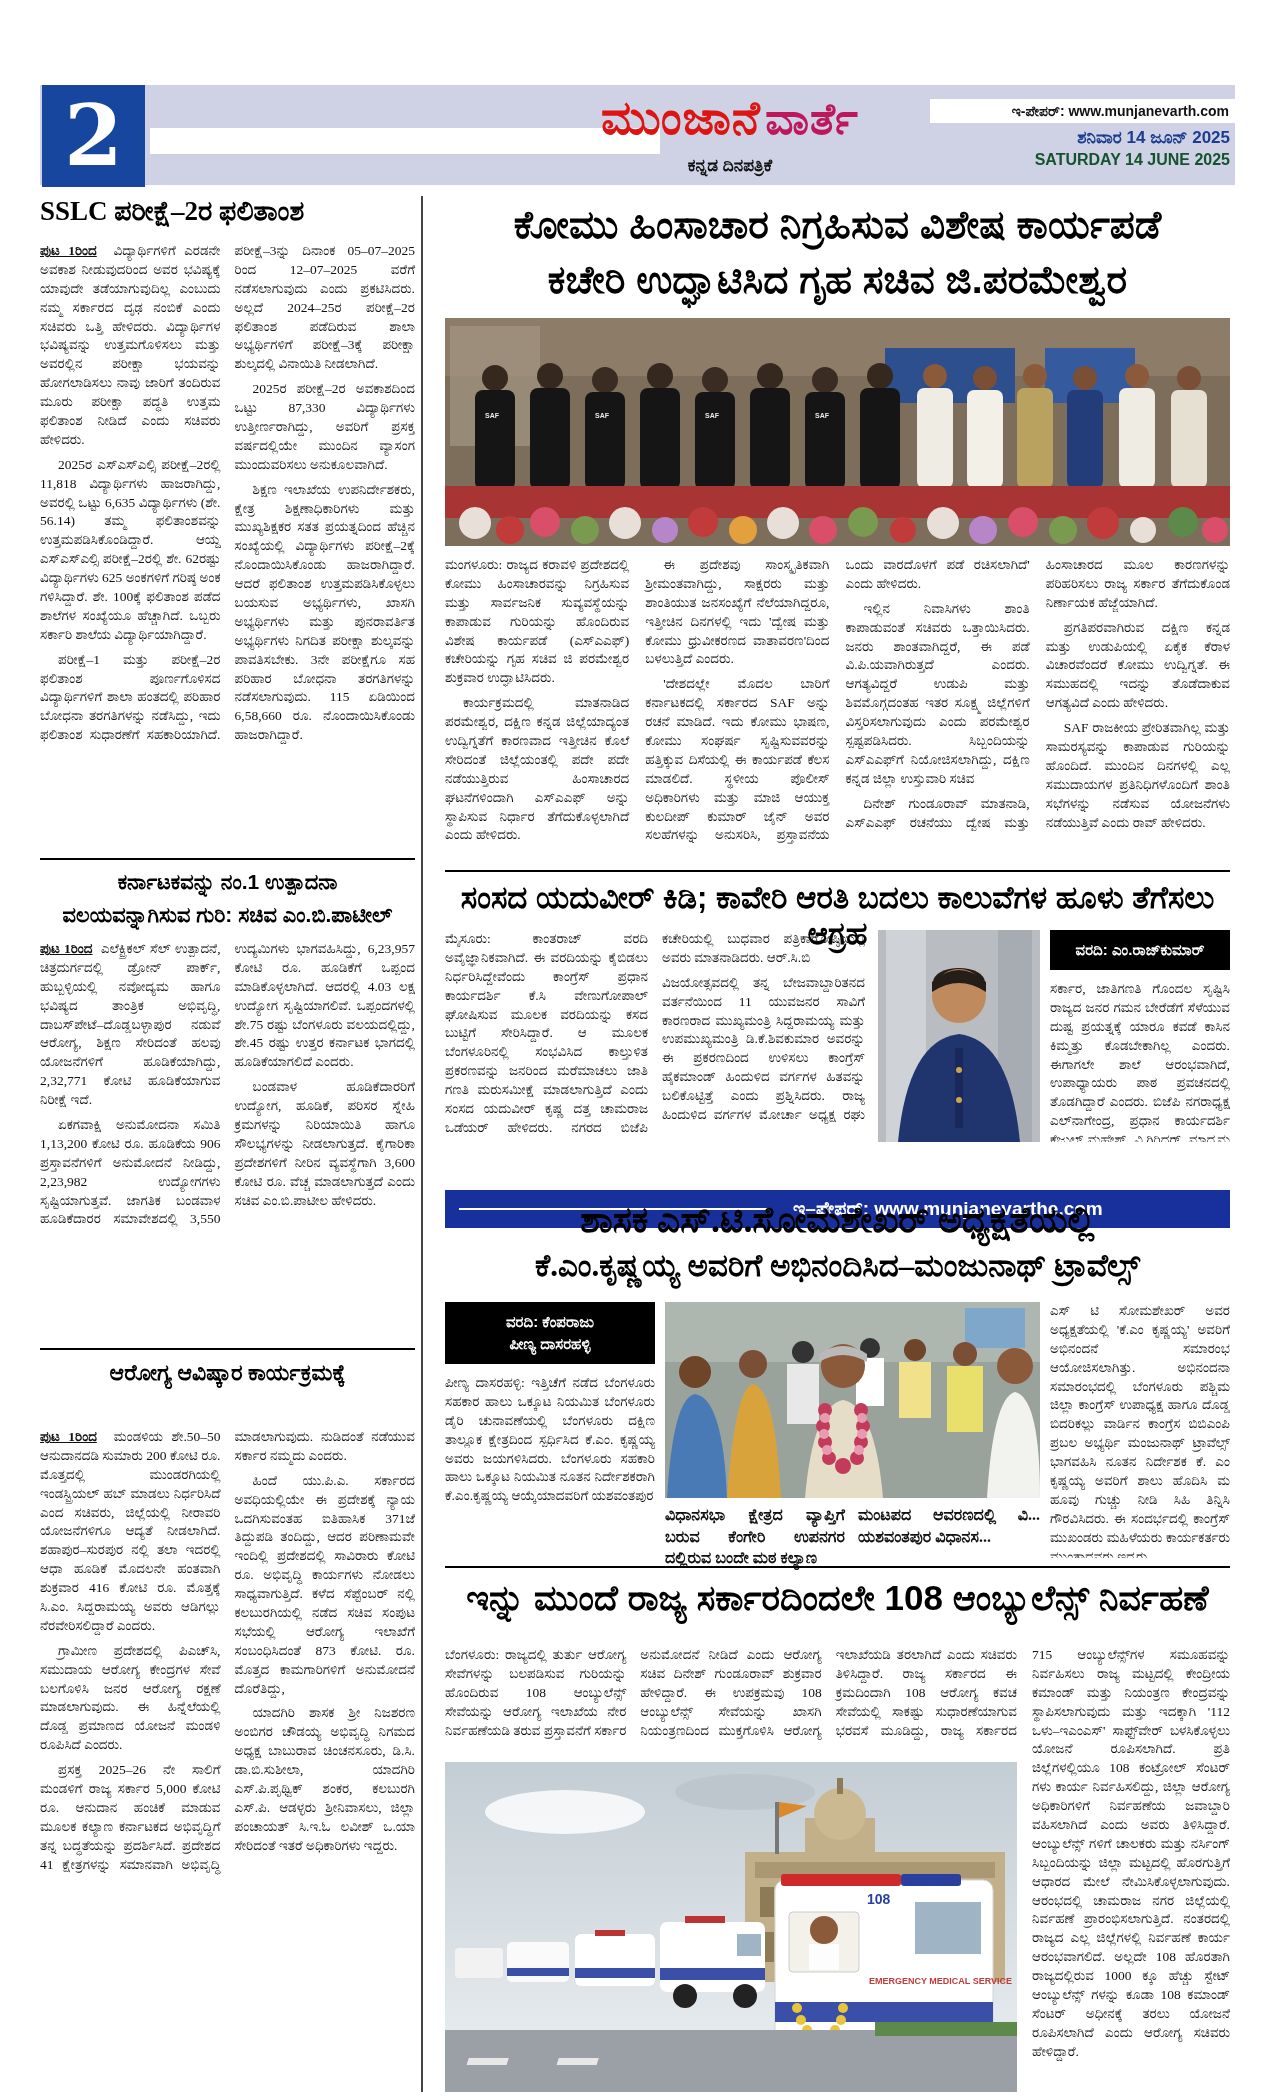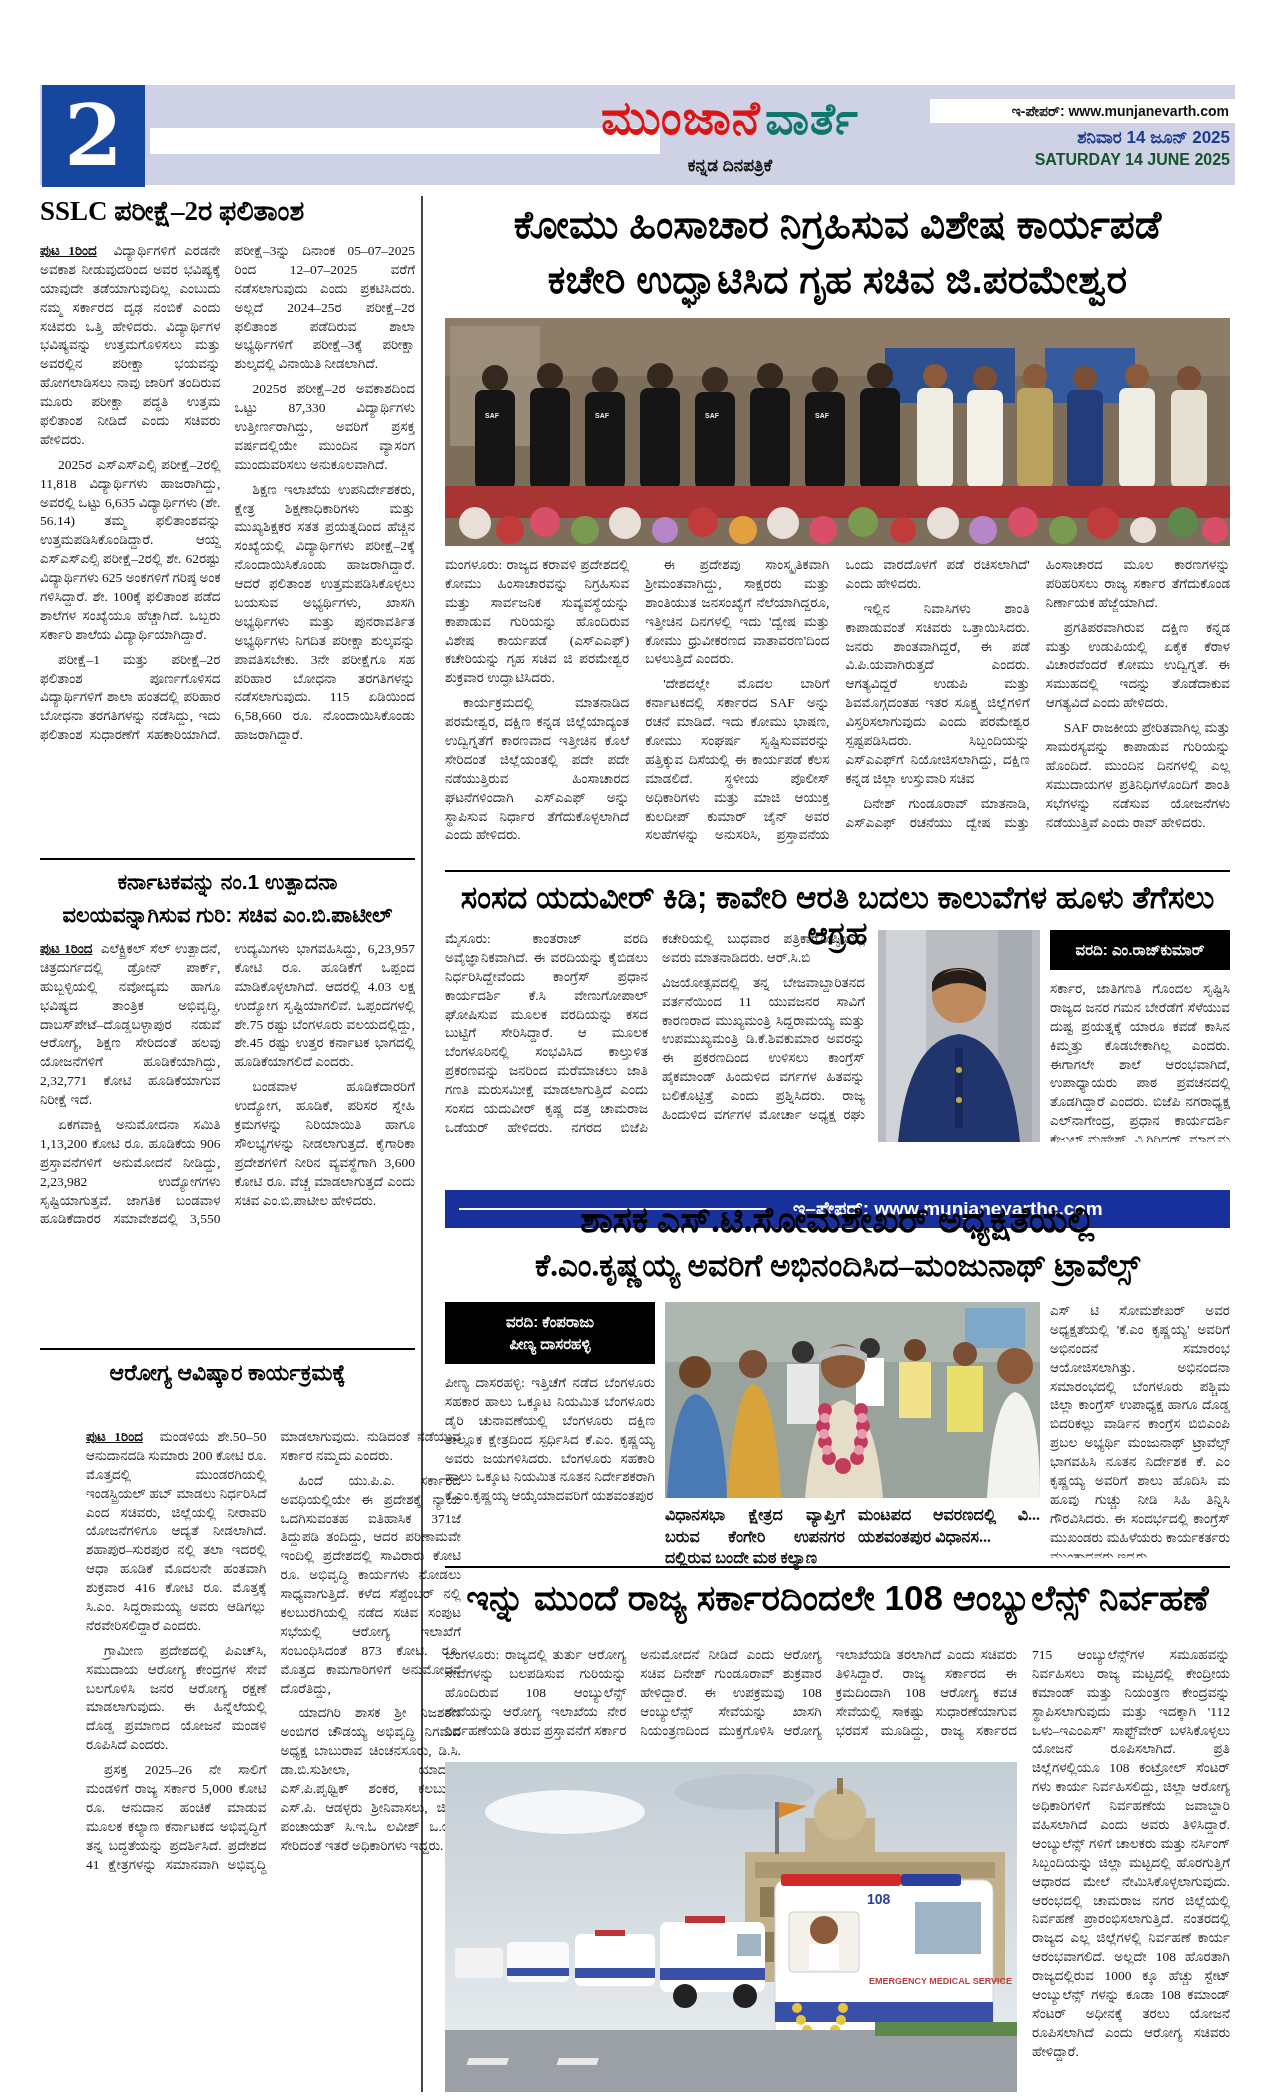--- a/index.html
+++ b/index.html
@@ -4,21 +4,21 @@
 <style>
   html,body{margin:0;padding:0;background:#ffffff;}
   body{width:1275px;height:2100px;position:relative;font-family:"Liberation Serif",serif;color:#111;}
   .abs{position:absolute;}
   
   .band{background:#cfd2e4;}
   .numbox{background:#17469e;color:#fff;display:flex;align-items:center;justify-content:center;
           font-family:"DejaVu Serif",serif;font-weight:bold;font-size:84px;line-height:1;}
   .masthead{text-align:center;font-family:"Liberation Sans",sans-serif;font-weight:bold;}
   .mast-red{color:#dd1512;font-size:47px;letter-spacing:1px;}
-  .mast-black{color:#0f766e;font-size:44px;letter-spacing:1px;}
+  .mast-black{color:#be185d;font-size:44px;letter-spacing:1px;}
   .mast-sub{font-size:17px;color:#111;margin-top:10px;font-weight:bold;}
   .whitestrip{background:#ffffff;}
   .epaper-strip{background:#ffffff;display:flex;align-items:center;justify-content:flex-end;
      font-family:"Liberation Sans",sans-serif;font-weight:bold;font-size:14px;padding-right:6px;box-sizing:border-box;}
   .date-kn{color:#1b3c8f;font-family:"Liberation Sans",sans-serif;font-weight:bold;font-size:17px;text-align:right;}
   .date-en{color:#14532d;font-family:"Liberation Sans",sans-serif;font-weight:bold;font-size:16px;text-align:right;}
   
   .h-serif{font-family:"Liberation Serif",serif;font-weight:bold;color:#000;}
   .h-sans{font-family:"Liberation Sans",sans-serif;font-weight:bold;color:#000;}
   .center{text-align:center;}
@@ -83,21 +83,21 @@
   <p>ಏಕಗವಾಕ್ಷಿ ಅನುಮೋದನಾ ಸಮಿತಿ 1,13,200 ಕೋಟಿ ರೂ. ಹೂಡಿಕೆಯ 906 ಪ್ರಸ್ತಾವನೆಗಳಿಗೆ ಅನುಮೋದನೆ ನೀಡಿದ್ದು, 2,23,982 ಉದ್ಯೋಗಗಳು ಸೃಷ್ಟಿಯಾಗುತ್ತವೆ. ಜಾಗತಿಕ ಬಂಡವಾಳ ಹೂಡಿಕೆದಾರರ ಸಮಾವೇಶದಲ್ಲಿ 3,550 ಉದ್ಯಮಿಗಳು ಭಾಗವಹಿಸಿದ್ದು, 6,23,957 ಕೋಟಿ ರೂ. ಹೂಡಿಕೆಗೆ ಒಪ್ಪಂದ ಮಾಡಿಕೊಳ್ಳಲಾಗಿದೆ. ಆದರಲ್ಲಿ 4.03 ಲಕ್ಷ ಉದ್ಯೋಗ ಸೃಷ್ಟಿಯಾಗಲಿವೆ. ಒಪ್ಪಂದಗಳಲ್ಲಿ ಶೇ.75 ರಷ್ಟು ಬೆಂಗಳೂರು ವಲಯದಲ್ಲಿದ್ದು, ಶೇ.45 ರಷ್ಟು ಉತ್ತರ ಕರ್ನಾಟಕ ಭಾಗದಲ್ಲಿ ಹೂಡಿಕೆಯಾಗಲಿದೆ ಎಂದರು.</p>
   <p>ಬಂಡವಾಳ ಹೂಡಿಕೆದಾರರಿಗೆ ಉದ್ಯೋಗ, ಹೂಡಿಕೆ, ಪರಿಸರ ಸ್ನೇಹಿ ಕ್ರಮಗಳನ್ನು ನಿರಿಯಾಯಿತಿ ಹಾಗೂ ಸೌಲಭ್ಯಗಳನ್ನು ನೀಡಲಾಗುತ್ತದೆ. ಕೈಗಾರಿಕಾ ಪ್ರದೇಶಗಳಿಗೆ ನೀರಿನ ವ್ಯವಸ್ಥೆಗಾಗಿ 3,600 ಕೋಟಿ ರೂ. ವೆಚ್ಚ ಮಾಡಲಾಗುತ್ತದೆ ಎಂದು ಸಚಿವ ಎಂ.ಬಿ.ಪಾಟೀಲ ಹೇಳಿದರು.</p>
 </div>
 
 <div class="abs rule" style="left:40px;top:1348px;width:375px;height:2px;"></div>
 
 <div class="abs h-sans center" style="left:40px;top:1356px;width:375px;font-size:22px;line-height:1.5;font-family:Liberation Serif, serif;">
   <div>ಆರೋಗ್ಯ ಆವಿಷ್ಕಾರ ಕಾರ್ಯಕ್ರಮಕ್ಕೆ</div>
 </div>
 
-<div class="abs bodytxt cols2" style="left:40px;top:1428px;width:375px;height:556px;margin-left:46px;">
+<div class="abs bodytxt cols2" style="left:40px;top:1428px;width:375px;height:556px;">
   <p class="nofirst"><span class="lead-label">ಪುಟ 1ರಿಂದ</span>&nbsp;&nbsp;<span>ಮಂಡಳಿಯ ಶೇ.50–50 ಆನುದಾನದಡಿ ಸುಮಾರು 200 ಕೋಟಿ ರೂ. ಮೊತ್ತದಲ್ಲಿ ಮುಂಡರಗಿಯಲ್ಲಿ ಇಂಡಸ್ಟ್ರಿಯಲ್ ಹಬ್ ಮಾಡಲು ನಿರ್ಧರಿಸಿದೆ ಎಂದ ಸಚಿವರು, ಜಿಲ್ಲೆಯಲ್ಲಿ ನೀರಾವರಿ ಯೋಜನೆಗಳಿಗೂ ಆದ್ಯತೆ ನೀಡಲಾಗಿದೆ. ಶಹಾಪುರ–ಸುರಪುರ ನಲ್ಲಿ ತಲಾ ಇದರಲ್ಲಿ ಆಧಾ ಹೂಡಿಕೆ ಮೊದಲನೇ ಹಂತವಾಗಿ ಶುಕ್ರವಾರ 416 ಕೋಟಿ ರೂ. ಮೊತ್ತಕ್ಕೆ ಸಿ.ಎಂ. ಸಿದ್ದರಾಮಯ್ಯ ಅವರು ಆಡಿಗಲ್ಲು ನೆರವೇರಿಸಲಿದ್ದಾರೆ ಎಂದರು.</span></p>
   <p>ಗ್ರಾಮೀಣ ಪ್ರದೇಶದಲ್ಲಿ ಪಿಎಚ್‌ಸಿ, ಸಮುದಾಯ ಆರೋಗ್ಯ ಕೇಂದ್ರಗಳ ಸೇವೆ ಬಲಗೊಳಿಸಿ ಜನರ ಆರೋಗ್ಯ ರಕ್ಷಣೆ ಮಾಡಲಾಗುವುದು. ಈ ಹಿನ್ನೆಲೆಯಲ್ಲಿ ದೊಡ್ಡ ಪ್ರಮಾಣದ ಯೋಜನೆ ಮಂಡಳಿ ರೂಪಿಸಿದೆ ಎಂದರು.</p>
   <p>ಪ್ರಸಕ್ತ 2025–26 ನೇ ಸಾಲಿಗೆ ಮಂಡಳಿಗೆ ರಾಜ್ಯ ಸರ್ಕಾರ 5,000 ಕೋಟಿ ರೂ. ಆನುದಾನ ಹಂಚಿಕೆ ಮಾಡುವ ಮೂಲಕ ಕಲ್ಯಾಣ ಕರ್ನಾಟಕದ ಅಭಿವೃದ್ಧಿಗೆ ತನ್ನ ಬದ್ಧತೆಯನ್ನು ಪ್ರದರ್ಶಿಸಿದೆ. ಪ್ರದೇಶದ 41 ಕ್ಷೇತ್ರಗಳನ್ನು ಸಮಾನವಾಗಿ ಅಭಿವೃದ್ಧಿ ಮಾಡಲಾಗುವುದು. ನುಡಿದಂತೆ ನಡೆಯುವ ಸರ್ಕಾರ ನಮ್ಮದು ಎಂದರು.</p>
   <p>ಹಿಂದೆ ಯು.ಪಿ.ಎ. ಸರ್ಕಾರದ ಅವಧಿಯಲ್ಲಿಯೇ ಈ ಪ್ರದೇಶಕ್ಕೆ ನ್ಯಾಯ ಒದಗಿಸುವಂತಹ ಐತಿಹಾಸಿಕ 371ಜೆ ತಿದ್ದುಪಡಿ ತಂದಿದ್ದು, ಆದರ ಪರಿಣಾಮವೇ ಇಂದಿಲ್ಲಿ ಪ್ರದೇಶದಲ್ಲಿ ಸಾವಿರಾರು ಕೋಟಿ ರೂ. ಅಭಿವೃದ್ಧಿ ಕಾರ್ಯಗಳು ನೋಡಲು ಸಾಧ್ಯವಾಗುತ್ತಿದೆ. ಕಳೆದ ಸೆಪ್ಟೆಂಬರ್ ನಲ್ಲಿ ಕಲಬುರಗಿಯಲ್ಲಿ ನಡೆದ ಸಚಿವ ಸಂಪುಟ ಸಭೆಯಲ್ಲಿ ಆರೋಗ್ಯ ಇಲಾಖೆಗೆ ಸಂಬಂಧಿಸಿದಂತೆ 873 ಕೋಟಿ. ರೂ. ಮೊತ್ತದ ಕಾಮಗಾರಿಗಳಿಗೆ ಅನುಮೋದನೆ ದೊರೆತಿದ್ದು,</p>
   <p>ಯಾದಗಿರಿ ಶಾಸಕ ಶ್ರೀ ನಿಜಶರಣ ಅಂಬಿಗರ ಚೌಡಯ್ಯ ಅಭಿವೃದ್ಧಿ ನಿಗಮದ ಅಧ್ಯಕ್ಷ ಬಾಬುರಾವ ಚಿಂಚನಸೂರು, ಡಿ.ಸಿ. ಡಾ.ಬಿ.ಸುಶೀಲಾ, ಯಾದಗಿರಿ ಎಸ್.ಪಿ.ಪೃಥ್ವಿಕ್ ಶಂಕರ, ಕಲಬುರಗಿ ಎಸ್.ಪಿ. ಆಡಳ್ಳರು ಶ್ರೀನಿವಾಸಲು, ಜಿಲ್ಲಾ ಪಂಚಾಯತ್ ಸಿ.ಇ.ಓ ಲವೀಶ್ ಒ.ಯಾ ಸೇರಿದಂತೆ ಇತರೆ ಅಧಿಕಾರಿಗಳು ಇದ್ದರು.</p>
 </div>
 
 <div class="abs h-sans center" style="left:445px;top:198px;width:785px;font-size:39px;line-height:1.4;">
   <div>ಕೋಮು ಹಿಂಸಾಚಾರ ನಿಗ್ರಹಿಸುವ ವಿಶೇಷ ಕಾರ್ಯಪಡೆ</div>
   <div>ಕಚೇರಿ ಉದ್ಘಾಟಿಸಿದ ಗೃಹ ಸಚಿವ ಜಿ.ಪರಮೇಶ್ವರ</div>

